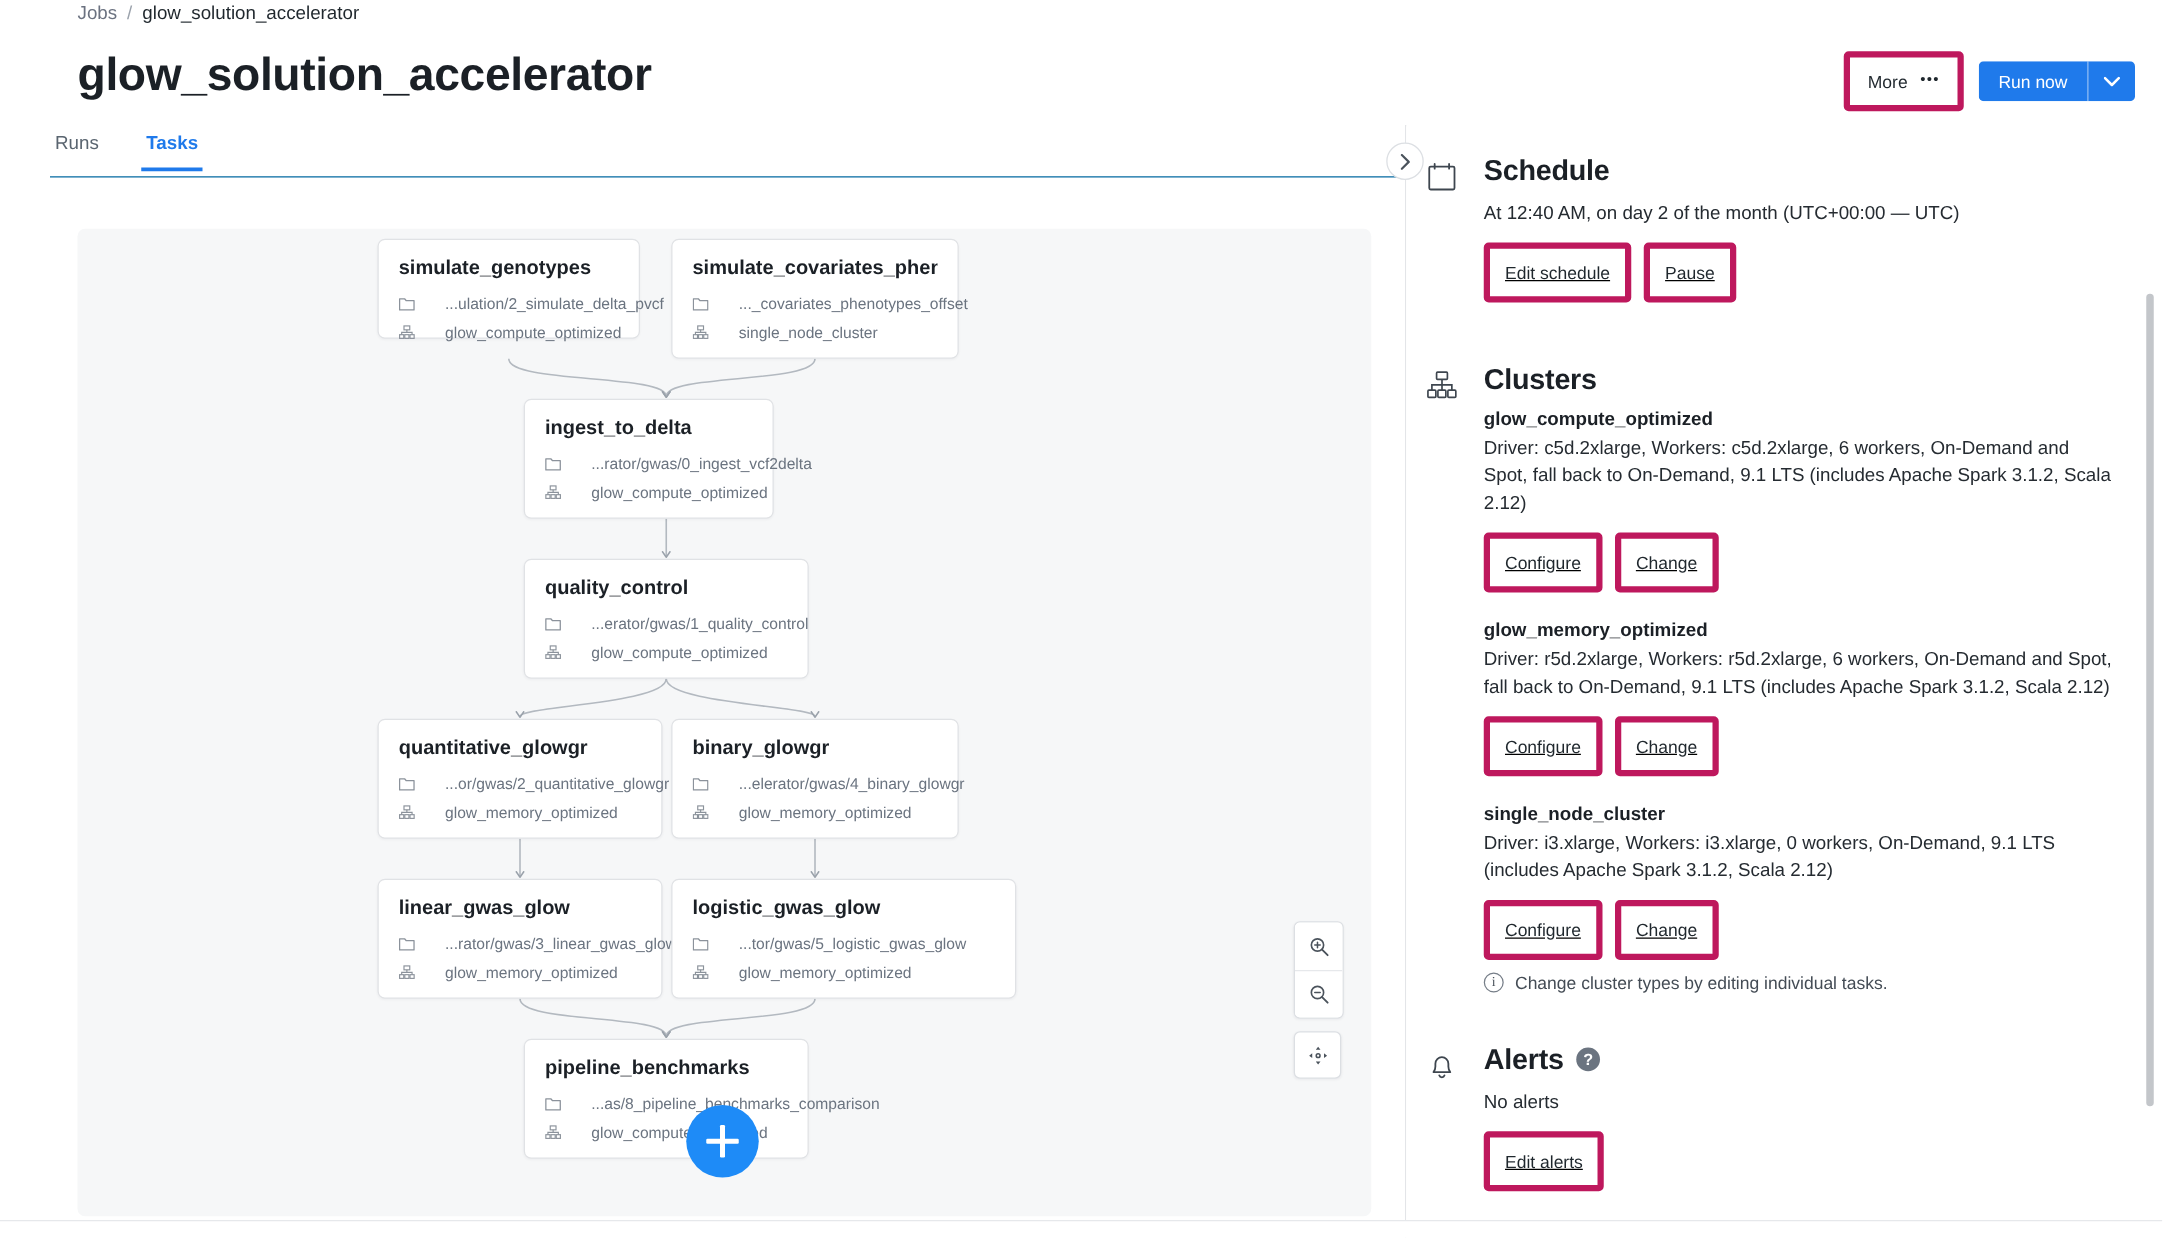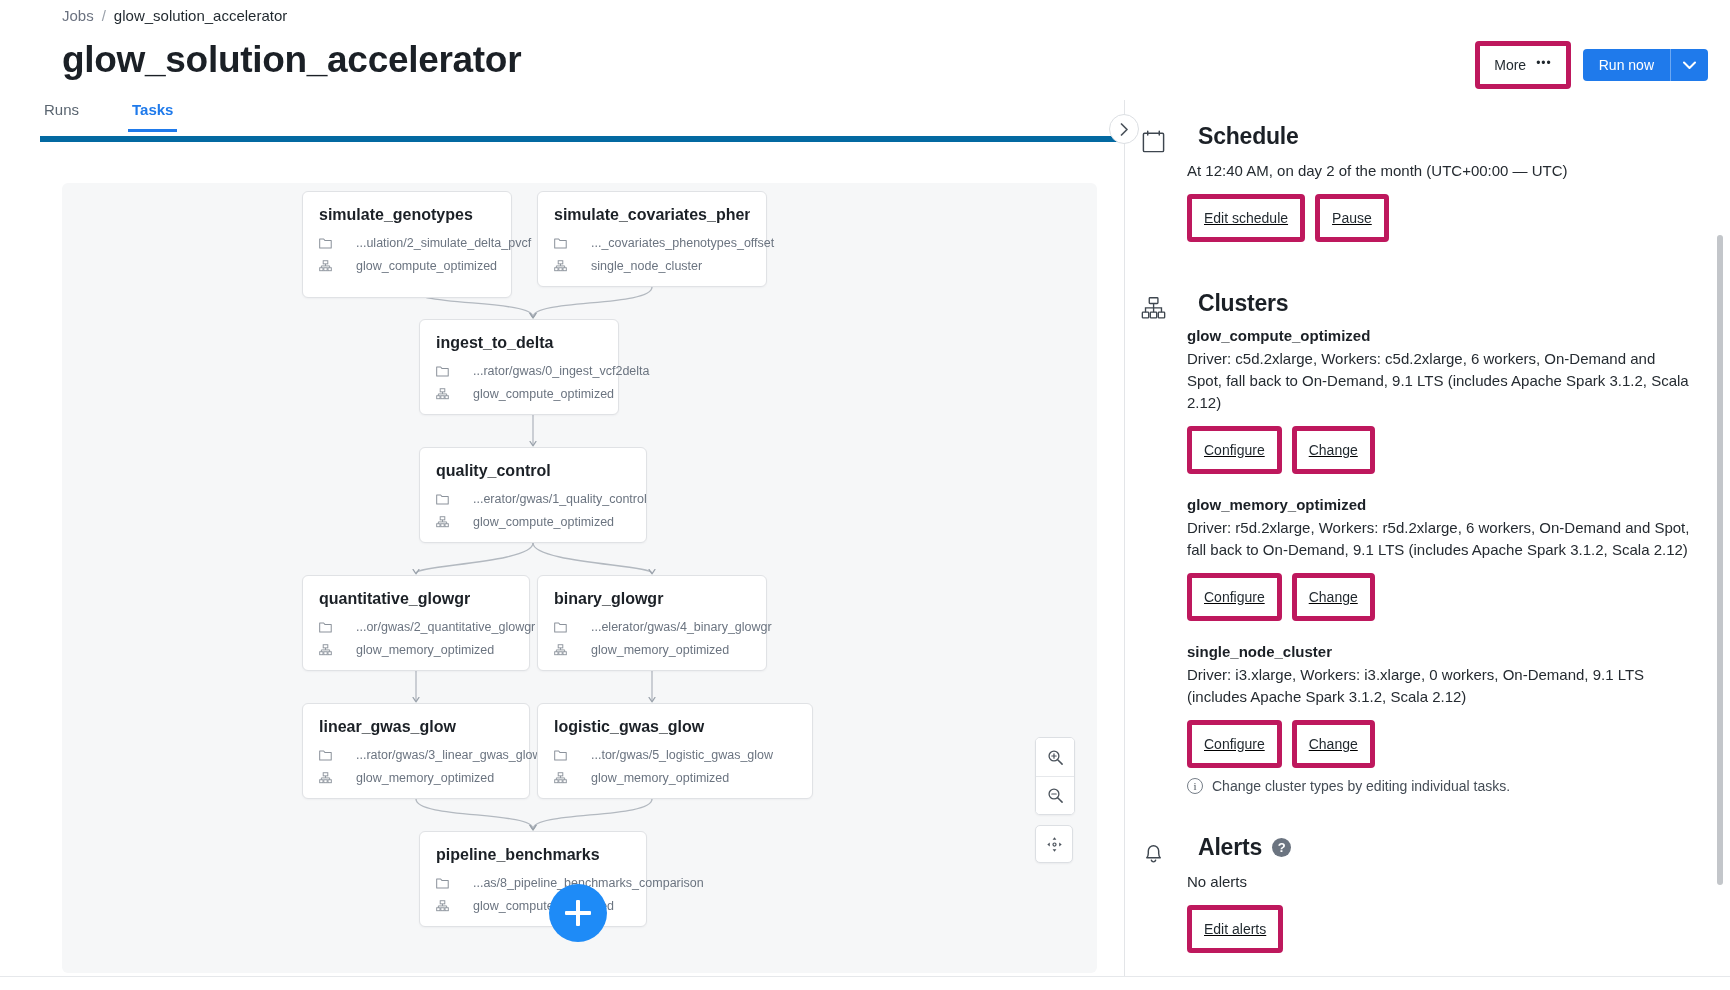--- a/index.html
+++ b/index.html
@@ -14,21 +14,21 @@
     position: relative;
     width: 1730px; height: 990px;
     background: #ffffff;
     overflow: hidden;
   }
 
   
   .breadcrumb {
     position: absolute;
     left: 62px; top: 2px;
-    display: flex; align-items: flex-end;
+    display: flex; align-items: flex-start;
     font-size: 15px;
     height: 22px;
   }
   .bc-link {
     color: #6b7280;
     text-decoration: none;
     cursor: pointer;
   }
   .bc-sep { color: #9aa1ab; margin: 0 8px; }
   .bc-current { color: #1f272d; }
@@ -98,24 +98,23 @@
     display: inline-flex; align-items: center; justify-content: center;
     cursor: pointer;
   }
 
   
   .tabs-bar {
     position: absolute;
     left: 40px; top: 100px;
     width: 1085px;
     height: 42px;
-    border-bottom: 6px solid #0369a1;
+    border-bottom: 1px solid #0369a1;
     display: flex;
-    align-items: flex-start;
-    gap: 15px;
+    align-items: center;
   }
   .tab {
     font-size: 15px;
     color: #5a6570;
     padding: 0 4px 11px 4px;
     margin-right: 30px;
     cursor: pointer;
     border-bottom: 3px solid transparent;
     position: relative;
     top: 1px;
@@ -259,21 +258,21 @@
   }
   .sb-icon {
     flex: 0 0 46px;
     padding-top: 6px;
   }
   .sb-body { flex: 1 1 auto; min-width: 0; }
   .sb-h {
     font-size: 23px;
     font-weight: 700;
     color: #1b2026;
-    margin: 0 0 10px 11px;
+    margin: 0 0 10px 0;
     display: flex; align-items: center; gap: 10px;
     letter-spacing: -0.2px;
   }
   .help-circle {
     width: 19px; height: 19px;
     border-radius: 50%;
     background: #6b7480;
     color: #fff;
     font-size: 13px;
     font-weight: 700;
@@ -399,21 +398,21 @@
           <path d="M354,488 L354,518" marker-end="url(#arr)"></path>
 
           <path d="M590,488 L590,518" marker-end="url(#arr)"></path>
 
           <path d="M354,616 C354,636 471,628 471,646" marker-end="url(#arr)"></path>
 
           <path d="M590,616 C590,636 471,628 471,646" marker-end="url(#arr)"></path>
         </g>
       </svg>
 
-      <div class="node" style="left:240px;top:8px;width:210px;height:107px;">
+      <div class="node" style="left:240px;top:8px;width:210px;height:80px;">
         <div class="node-title">simulate_genotypes</div>
         <div class="node-row">
           <svg width="13" height="12" viewBox="0 0 14 13">
               <path d="M0.7 2.2h4.3l1.3 1.5h6.9v8.2H0.7z" fill="none" stroke="#8b929b" stroke-width="1.1" stroke-linejoin="round"></path>
             </svg>
           <span>...ulation/2_simulate_delta_pvcf</span>
         </div>
         <div class="node-row">
           <svg width="13" height="12" viewBox="0 0 14 13">
               <rect x="4.5" y="0.8" width="5" height="3.4" fill="none" stroke="#8b929b" stroke-width="1"></rect>

